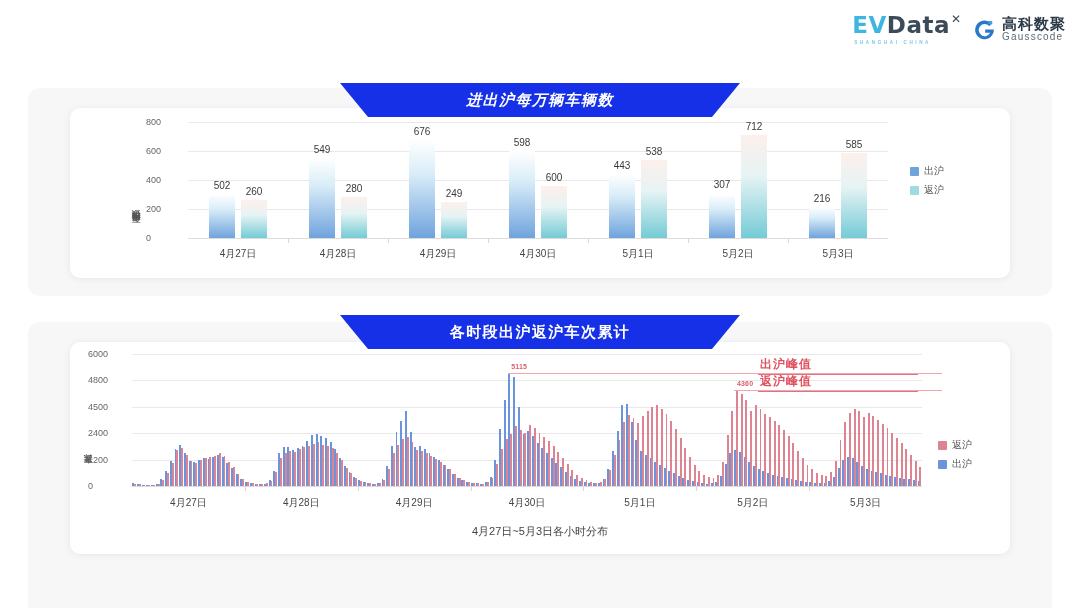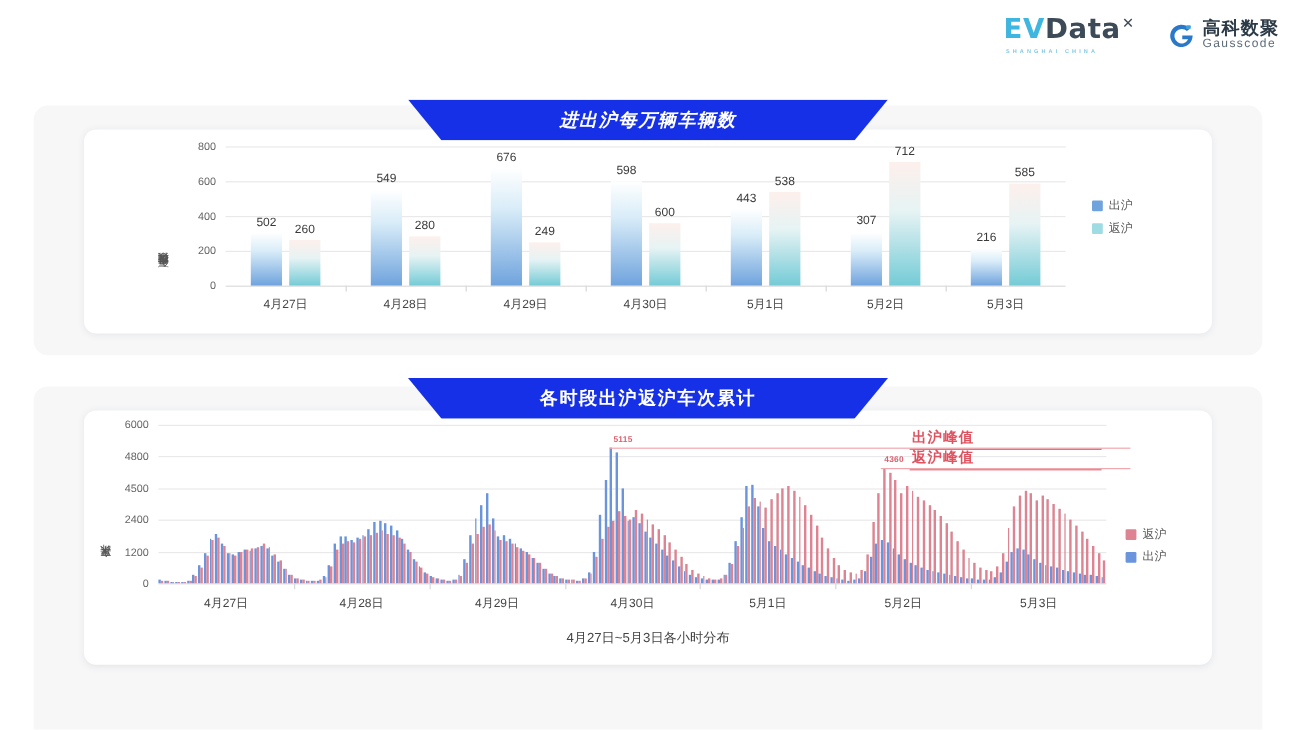--- a/index.html
+++ b/index.html
@@ -7,21 +7,21 @@
     width: 1080px; height: 608px;
     background: #ffffff;
     font-family: "Liberation Sans", "DejaVu Sans", sans-serif;
     overflow: hidden;
   }
   .page { position: relative; width: 1080px; height: 608px; background:#fff; }
 
   
   .brand {
     position: absolute; top: 14px; right: 14px;
-    display: flex; align-items: center; gap: 28px;
+    display: flex; align-items: center; gap: 12px;
   }
   .brand-ev { display:flex; flex-direction:column; align-items:flex-start; }
   .brand-ev-main { display:flex; align-items:flex-start; }
   .ev-word {
     font-size: 23px; font-weight: 700; letter-spacing: 0.5px;
     color:#3d4a57; line-height: 1;
     font-family: "DejaVu Sans", sans-serif;
   }
   .ev-word .cy { color:#3fb6e0; }
   .ev-x { font-size: 12px; font-weight:700; color:#3d4a57; margin-left:1px; position:relative; top:-2px;}
@@ -66,21 +66,21 @@
   }
 
   
   .plot { position:absolute; }
   .ylabel {
     position:absolute; writing-mode: vertical-rl; transform: rotate(180deg);
     font-size: 9px; color:#555; letter-spacing: 0.5px; white-space:nowrap;
   }
   .ytick {
     position:absolute; right:0; font-size: 9px; color:#666;
-    text-align:right; transform: translateY(-50%); white-space:nowrap;
+    text-align:left; transform: translateY(-50%); white-space:nowrap;
   }
   .gridline { position:absolute; height:1px; background:#e9e9e9; }
   .gridline.base { background:#dcdcdc; }
   .xtick {
     position:absolute; font-size: 10px; color:#444; text-align:center;
     white-space:nowrap; transform: translateX(-50%);
   }
   .tickmark { position:absolute; width:1px; background:#d8d8d8; }
   .legend { position:absolute; font-size:10px; color:#555; }
   .legend-row { display:flex; align-items:center; gap:5px; margin-bottom:5px; }

